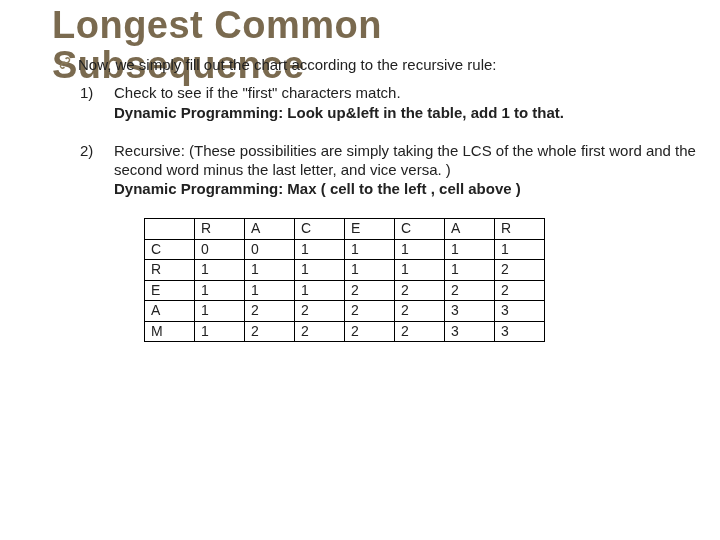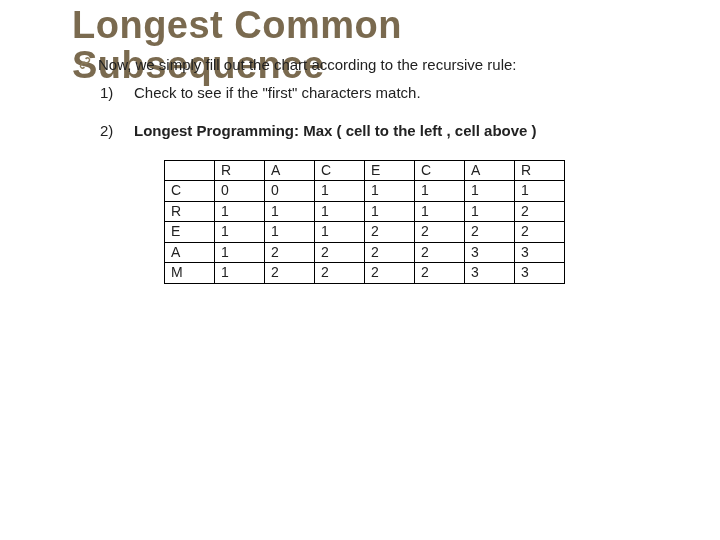--- a/index.html
+++ b/index.html
@@ -7,21 +7,21 @@
     margin: 0;
     width: 720px;
     height: 540px;
     background: #fff;
     font-family: Arial, Helvetica, sans-serif;
     color: #222;
     position: relative;
     overflow: hidden;
   }
   .slide {
-    padding: 0 18px 0 72px;
+    padding: 0 18px 0 52px;
   }
   .title {
     font-size: 38px;
     color: #7a6a4f;
     font-family: "Arial", sans-serif;
     margin: 6px 0 0 0;
     line-height: 1.05;
     letter-spacing: 0.5px;
   }
   .body-area {
@@ -94,27 +94,29 @@
       </span>
       <span class="intro-text">Now, we simply fill out the chart according to the recursive rule:</span>
     </div>
 
     <div class="num-list">
 
       <div class="num-row">
         <div class="num-label">1)</div>
         <div class="num-body">
           <div>Check to see if the "first" characters match.</div>
+          <div><b>Dynamic Programming:  Look up&amp;left in the table, add 1 to that.</b></div>
         </div>
       </div>
 
       <div class="num-row">
         <div class="num-label">2)</div>
         <div class="num-body">
-          <div><b>Longest Programming:  Max ( cell to the left , cell above )</b></div>
+          <div>Recursive:  (These possibilities are simply taking the LCS of the whole first word and the second word minus the last letter, and vice versa. )</div>
+          <div><b>Dynamic Programming:  Max ( cell to the left , cell above )</b></div>
         </div>
       </div>
 
     </div>
 
     <div class="table-wrap">
       <table>
         <tbody>
             <tr>
           <td class="head-blank"></td>

